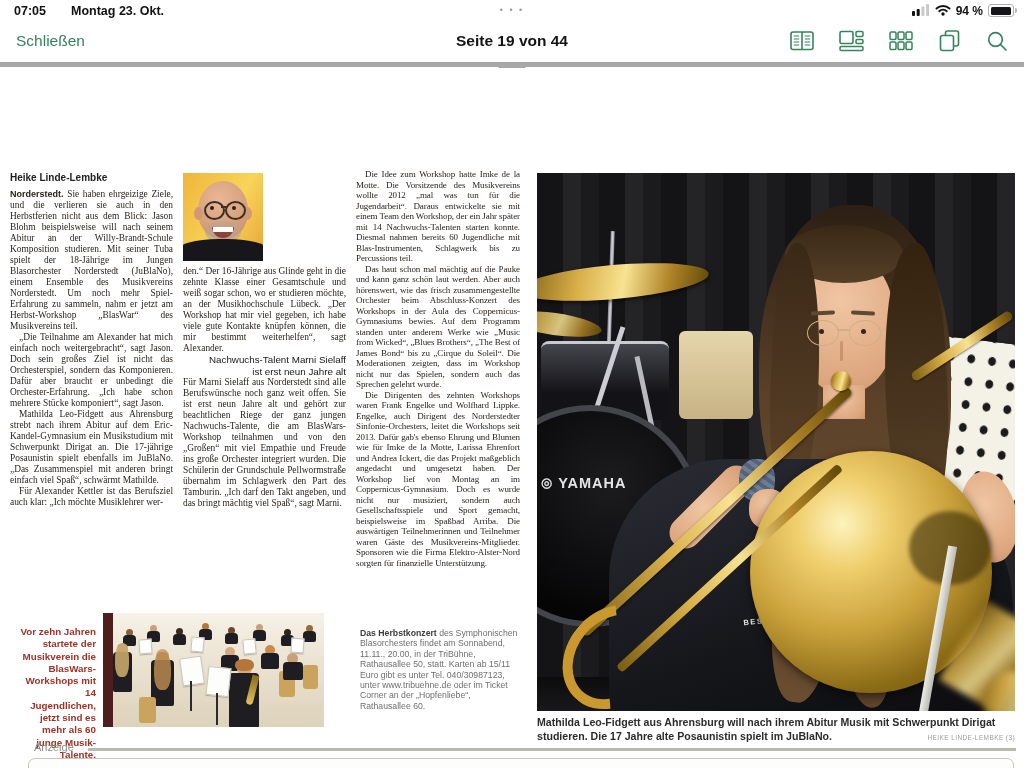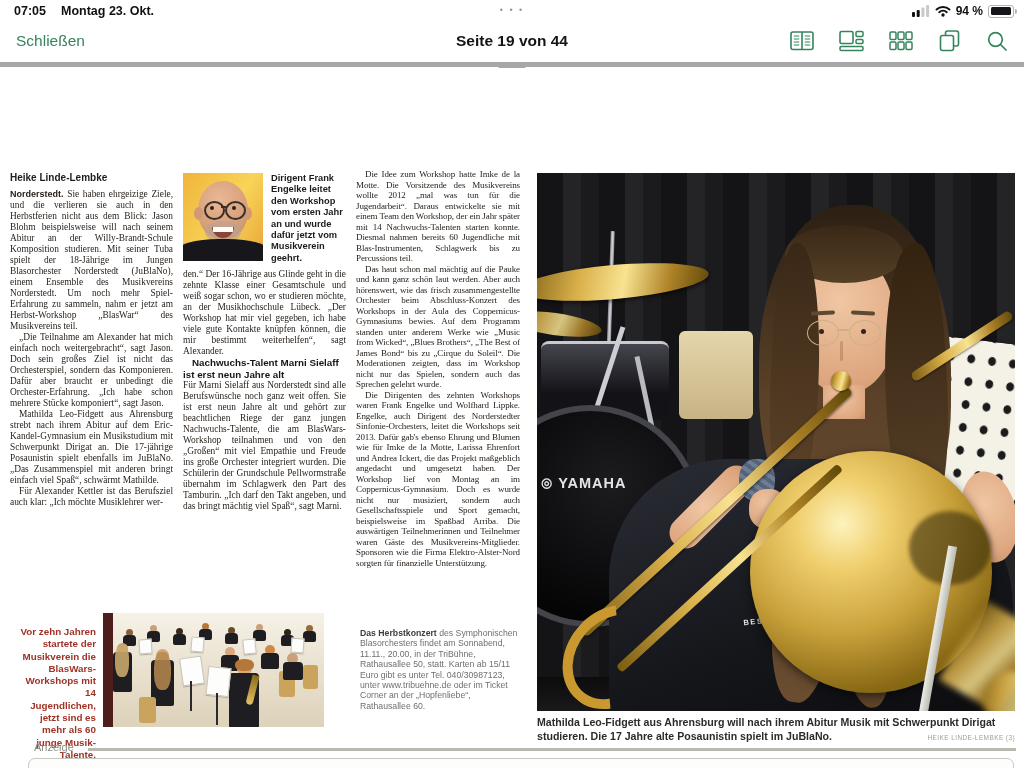--- a/index.html
+++ b/index.html
@@ -2,23 +2,23 @@
 <html><head>
 <meta charset="utf-8">
 <style>
   html,body{margin:0;padding:0;background:#fff;}
   .app{position:relative;width:1024px;height:768px;background:#fff;overflow:hidden;
        font-family:"Liberation Sans",sans-serif;-webkit-font-smoothing:antialiased;}
   .abs{position:absolute;}
 
   
   .sb-left{position:absolute;left:14px;top:4px;font-size:12.5px;font-weight:700;color:#111;}
-  .sb-date{font-weight:600;margin-left:15px;}
+  .sb-date{font-weight:600;margin-left:25px;}
   .sb-dots{position:absolute;left:0;right:0;top:5px;text-align:center;color:#9a9a9e;font-size:9px;letter-spacing:2px;}
-  .sb-right{position:absolute;right:10px;top:4px;display:flex;align-items:center;gap:5px;font-size:12px;font-weight:600;color:#111;}
+  .sb-right{position:absolute;right:10px;top:4px;display:flex;align-items:flex-start;gap:5px;font-size:12px;font-weight:600;color:#111;}
   .bat{width:24px;height:11px;border:1px solid #b3b3b7;border-radius:3px;position:relative;}
   .bat i{position:absolute;top:1.5px;bottom:1.5px;left:1.5px;right:2.5px;background:#16161a;border-radius:1.5px;}
   .bat::after{content:'';position:absolute;right:-3.5px;top:3px;width:2px;height:5px;background:#b3b3b7;border-radius:0 2px 2px 0;}
 
   
   .close-btn{position:absolute;left:16px;top:32px;font-size:15.5px;color:#35845c;cursor:pointer;}
   .page-ind{position:absolute;left:0;right:0;top:32px;text-align:center;font-size:15.5px;font-weight:700;color:#141414;}
   .tb-icons{position:absolute;right:16px;top:30px;display:flex;gap:25px;}
   .tb-icons svg{display:block;cursor:pointer;}
 
@@ -39,22 +39,22 @@
   .byline{position:absolute;left:10px;top:104px;font-size:10px;font-weight:700;color:#1d1d1d;}
 
   .news{font-family:"Liberation Serif",serif;color:#241d17;text-align:justify;}
   .col{position:absolute;}
   .col p{margin:0;text-indent:9px;}
   .col p.ni{text-indent:0;}
   .col1{left:10px;top:121px;width:163px;font-size:9.4px;line-height:11px;}
   .col2{left:183px;top:105px;width:163px;font-size:9.4px;line-height:11px;}
   .col3{left:356px;top:101px;width:164px;font-size:9px;line-height:10.5px;letter-spacing:-.1px;}
   .lead{font-family:"Liberation Sans",sans-serif;font-weight:700;font-size:9px;}
-  .subhead{font-family:"Liberation Sans",sans-serif;font-weight:700;font-size:9.8px;line-height:11.5px;
-           text-align:left;color:#161616;margin:6px 0 2px;text-indent:0;}
+  .subhead{font-family:"Liberation Sans",sans-serif;font-weight:400;font-size:9.8px;line-height:11.5px;
+           text-align:right;color:#161616;margin:6px 0 2px;text-indent:0;}
 
   
   .eng{display:flex;gap:8px;margin-bottom:5px;}
   .engphoto{width:80px;height:88px;flex:none;position:relative;overflow:hidden;
             background:linear-gradient(120deg,#f0b53c,#f8d458 55%,#e8a438);}
   .engcap{font-family:"Liberation Sans",sans-serif;font-weight:700;font-size:9.3px;line-height:11.4px;
           text-align:left;color:#1b1b1b;}
 
   
   .infobox{position:absolute;left:360px;top:560px;width:162px;font-family:"Liberation Sans",sans-serif;
@@ -184,21 +184,20 @@
           <div class="abs" style="left:21px;top:28px;width:17px;height:15px;border:2px solid #39302a;border-radius:50%;"></div>
           <div class="abs" style="left:42px;top:28px;width:17px;height:15px;border:2px solid #39302a;border-radius:50%;"></div>
           <div class="abs" style="left:38px;top:33px;width:5px;height:2px;background:#39302a;"></div>
           <div class="abs" style="left:27px;top:33px;width:4px;height:4px;border-radius:50%;background:#2a211a;"></div>
           <div class="abs" style="left:49px;top:33px;width:4px;height:4px;border-radius:50%;background:#2a211a;"></div>
           <div class="abs" style="left:29px;top:54px;width:22px;height:11px;background:#8a4438;border-radius:0 0 12px 12px;overflow:hidden;">
             <div style="position:absolute;left:1px;top:0;width:20px;height:4.5px;background:#fdfcf8;"></div>
           </div>
           <div class="abs" style="left:-6px;bottom:-4px;width:92px;height:26px;border-radius:45% 45% 0 0;background:#17171b;"></div>
         </div>
-        <div class="engcap">Dirigent Frank Engelke leitet den Workshop vom ersten Jahr an und wurde dafür jetzt vom Musikverein geehrt.</div>
       </div>
       <p class="ni">den.“ Der 16-Jährige aus Glinde geht in die zehnte Klasse einer Gesamtschule und weiß sogar schon, wo er studieren möchte, an der Musikhochschule Lübeck. „Der Workshop hat mir viel gegeben, ich habe viele gute Kontakte knüpfen können, die mir bestimmt weiterhelfen“, sagt Alexander.</p>
       <p class="subhead"><span>Nachwuchs-Talent Marni Sielaff</span><br><span>ist erst neun Jahre alt</span></p>
       <p class="ni">Für Marni Sielaff aus Norderstedt sind alle Berufswünsche noch ganz weit offen. Sie ist erst neun Jahre alt und gehört zur beachtlichen Riege der ganz jungen Nachwuchs-Talente, die am BlasWars-Workshop teilnahmen und von den „Großen“ mit viel Empathie und Freude ins große Orchester integriert wurden. Die Schülerin der Grundschule Pellwormstraße übernahm im Schlagwerk den Part des Tamburin. „Ich darf den Takt angeben, und das bringt mächtig viel Spaß“, sagt Marni.</p>
     </div>
 
     <div class="col col3 news">
       <p>Die Idee zum Workshop hatte Imke de la Motte. Die Vorsitzende des Musikvereins wollte 2012 „mal was tun für die Jugendarbeit“. Daraus entwickelte sie mit einem Team den Workshop, der ein Jahr später mit 14 Nachwuchs-Talenten starten konnte. Diesmal nahmen bereits 60 Jugendliche mit Blas-Instrumenten, Schlagwerk bis zu Percussions teil.</p>
       <p>Das haut schon mal mächtig auf die Pauke und kann ganz schön laut werden. Aber auch hörenswert, wie das frisch zusammengestellte Orchester beim Abschluss-Konzert des Workshops in der Aula des Coppernicus-Gymnasiums bewies. Auf dem Programm standen unter anderem Werke wie „Music from Wicked“, „Blues Brothers“, „The Best of James Bond“ bis zu „Cirque du Soleil“. Die Moderationen zeigten, dass im Workshop nicht nur das Spielen, sondern auch das Sprechen gelehrt wurde.</p>
       <p>Die Dirigenten des zehnten Workshops waren Frank Engelke und Wolfhard Lippke. Engelke, auch Dirigent des Norderstedter Sinfonie-Orchesters, leitet die Workshops seit 2013. Dafür gab's ebenso Ehrung und Blumen wie für Imke de la Motte, Larissa Ehrenfort und Andrea Ickert, die das Projekt maßgeblich angedacht und umgesetzt haben. Der Workshop lief von Montag an im Coppernicus-Gymnasium. Doch es wurde nicht nur musiziert, sondern auch Gesellschaftsspiele und Sport gemacht, beispielsweise im Spaßbad Arriba. Die auswärtigen Teilnehmerinnen und Teilnehmer waren Gäste des Musikvereins-Mitglieder. Sponsoren wie die Firma Elektro-Alster-Nord sorgten für finanzielle Unterstützung.</p>

